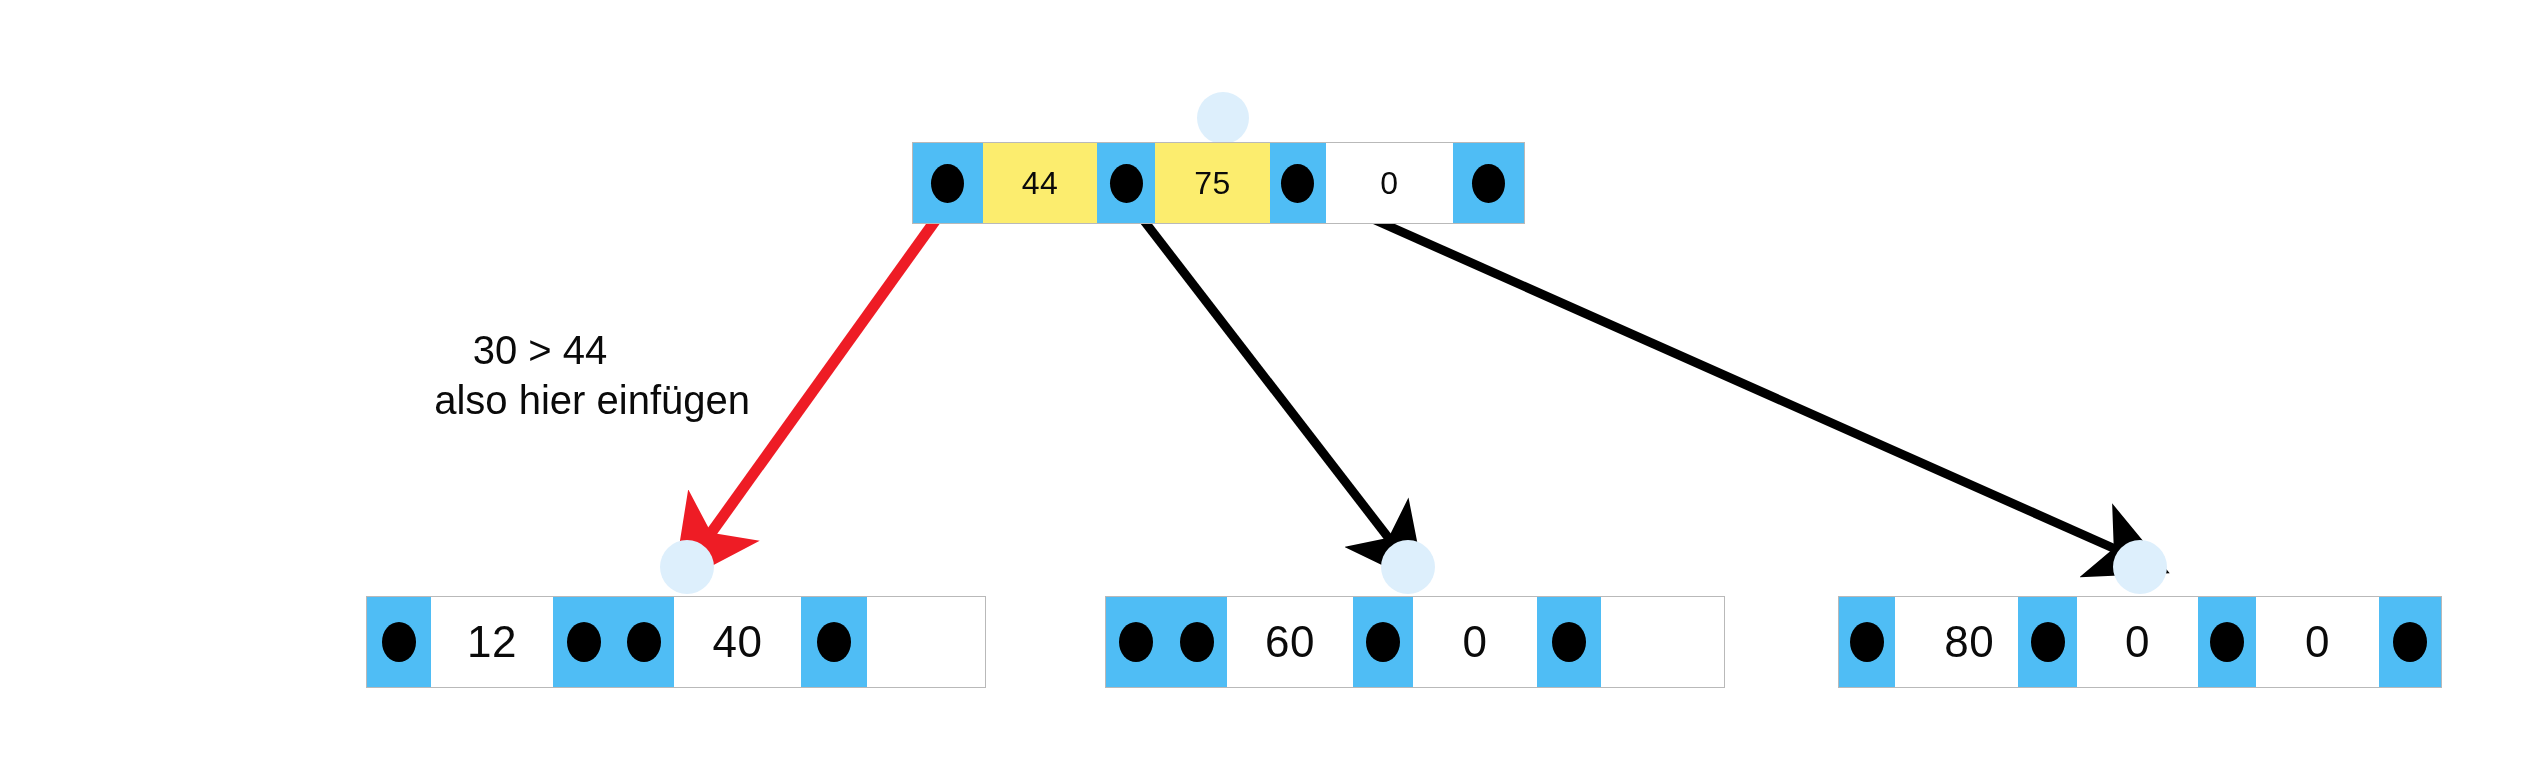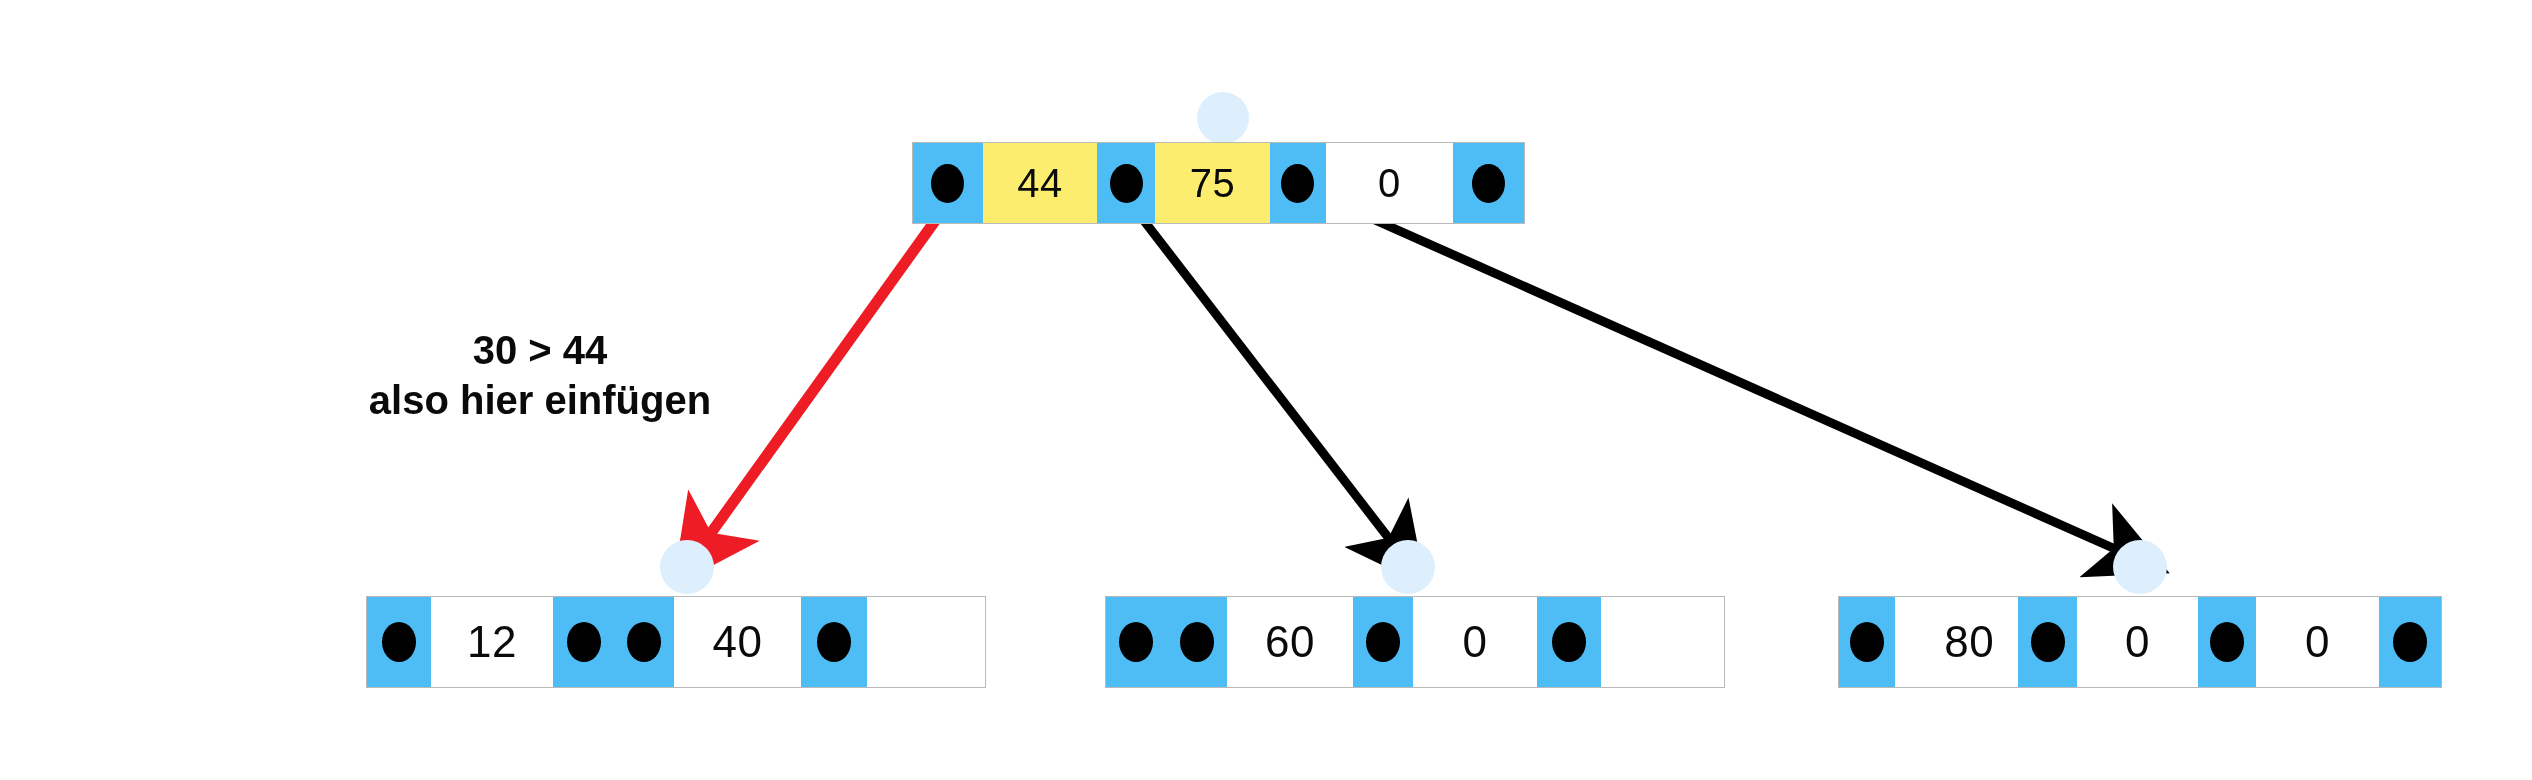--- a/index.html
+++ b/index.html
@@ -64,43 +64,43 @@
     height: 39px;
   }
   .keytext {
     color: #0a0a0a;
     font-size: 44px;
     line-height: 1;
     letter-spacing: 0.5px;
     user-select: none;
   }
   .node.root .keytext {
-    font-size: 40px;
+    font-size: 32px;
   }
 
   
   .blob {
     position: absolute;
     border-radius: 50%;
     background: #ddeffc;
     z-index: 2;
   }
 
   
   .annot {
     position: absolute;
     color: #0a0a0a;
     font-size: 40px;
     line-height: 1.25;
     white-space: nowrap;
     z-index: 4;
   }
-  .annot .ln { display: block; font-weight: bold; }
+  .annot .ln { display: block; }
   .annot .ln.l1 { text-align: center; }
-  .annot .ln.l2 { text-align: center; }
+  .annot .ln.l2 { text-align: right; }
 </style>
 </head>
 <body>
 
 <div id="stage">
 
   <svg id="edge-layer" viewBox="0 0 2532 780" width="2532" height="780">
     <defs>
       <marker id="arrowBlack" markerWidth="9" markerHeight="9" refX="3.2" refY="4.5" orient="auto" markerUnits="strokeWidth">
         <path d="M0,0 L9,4.5 L0,9 L2.2,4.5 Z" fill="#000000"></path>

